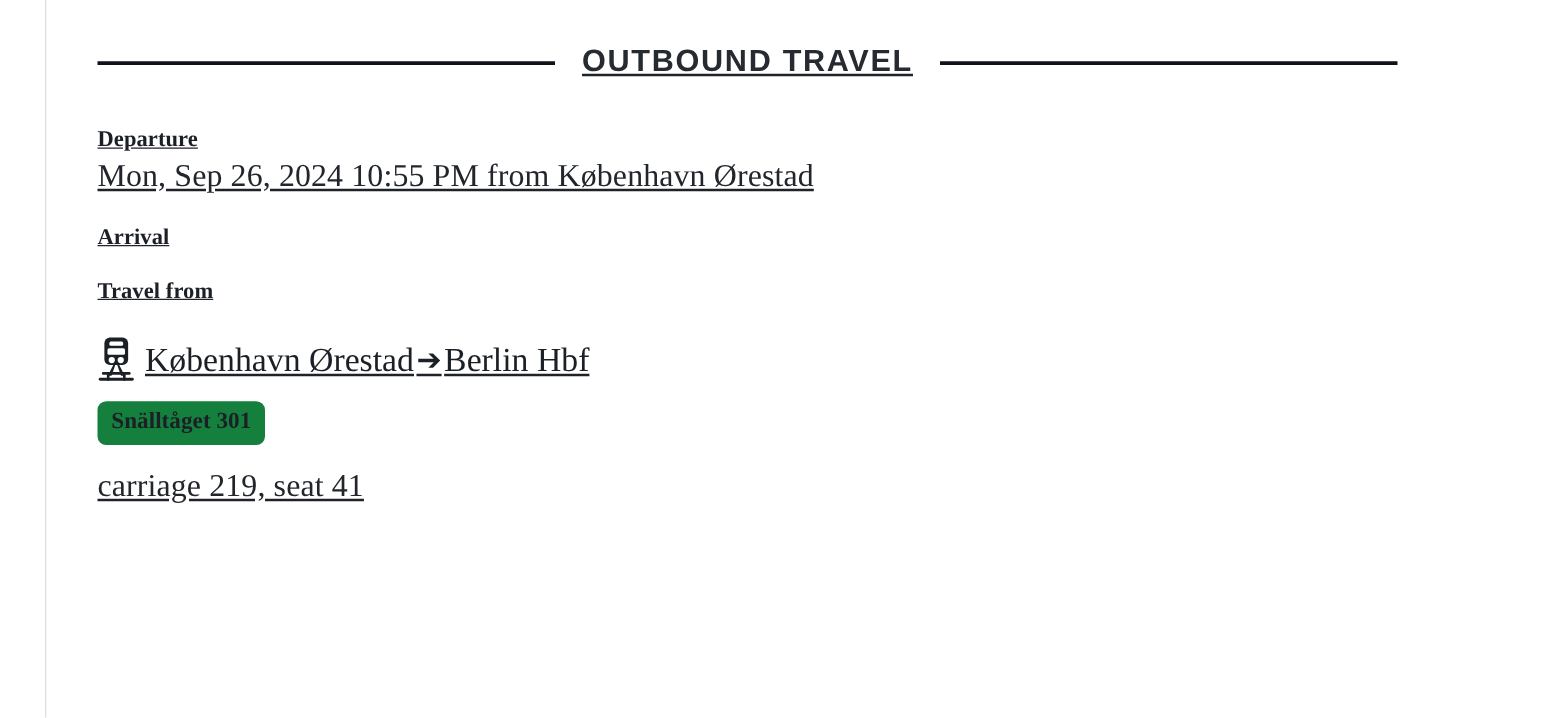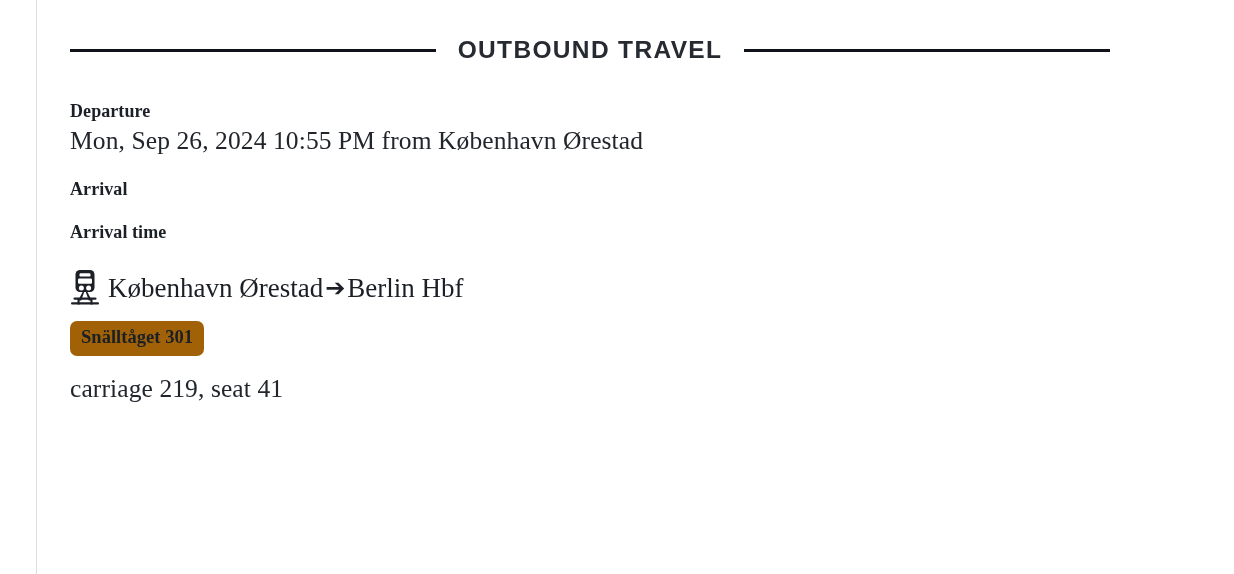--- a/index.html
+++ b/index.html
@@ -28,23 +28,24 @@
     position: absolute;
     left: 36px;
     top: 0;
     width: 1px;
     height: 574px;
     background: #dededd;
   }
 
   .content {
     position: absolute;
-    left: 70px;
+    left: 78px;
     top: 0;
     width: 1040px;
+    text-decoration: underline;
   }
 
   
   .section-header {
     display: flex;
     align-items: center;
     gap: 22px;
     height: 100px;
   }
   .section-header .rule {
@@ -111,21 +112,21 @@
     position: relative;
     top: -1px;
   }
 
   
   .badge-row {
     margin-bottom: 16px;
   }
   .service-badge {
     display: inline-block;
-    background: #a16207;
+    background: #15803d;
     border-radius: 7px;
     padding: 6px 11px 7px 11px;
     font-size: 18.5px;
     font-weight: 700;
     color: #1b1f26;
     line-height: 1.15;
     letter-spacing: 0.002em;
   }
 
   .seat-line {
@@ -154,21 +155,21 @@
     <div class="detail-block">
       <div class="detail-label">Departure</div>
       <div class="detail-value">Mon, Sep 26, 2024 10:55 PM from København Ørestad</div>
     </div>
 
     <div class="detail-block">
       <div class="detail-label">Arrival</div>
     </div>
 
     <div class="detail-block">
-      <div class="detail-label">Arrival time</div>
+      <div class="detail-label">Travel from</div>
     </div>
 
     <div class="route-row">
       <svg class="train-icon" viewBox="0 0 30 38">
         <rect x="5.5" y="1" width="19" height="22" rx="4.5" fill="#1b1f26"></rect>
         <rect x="9.5" y="4.2" width="11" height="3.4" rx="1.2" fill="#ffffff"></rect>
         <rect x="8" y="9.6" width="14" height="5.2" rx="1.3" fill="#ffffff"></rect>
         <circle cx="11.4" cy="19" r="2.5" fill="#ffffff"></circle>
         <circle cx="18.6" cy="19" r="2.5" fill="#ffffff"></circle>
         <path d="M12.6 23 L8.2 31.5 H11.2 L14.2 23 Z" fill="#1b1f26"></path>

